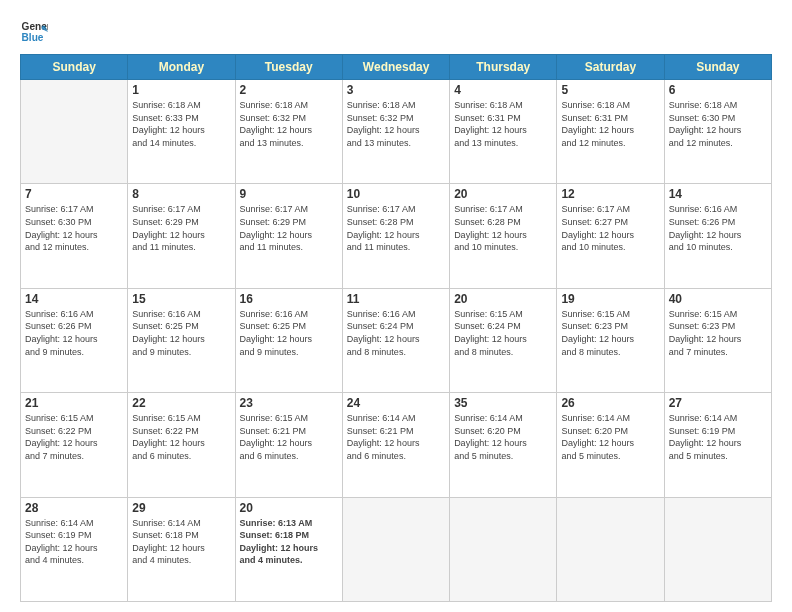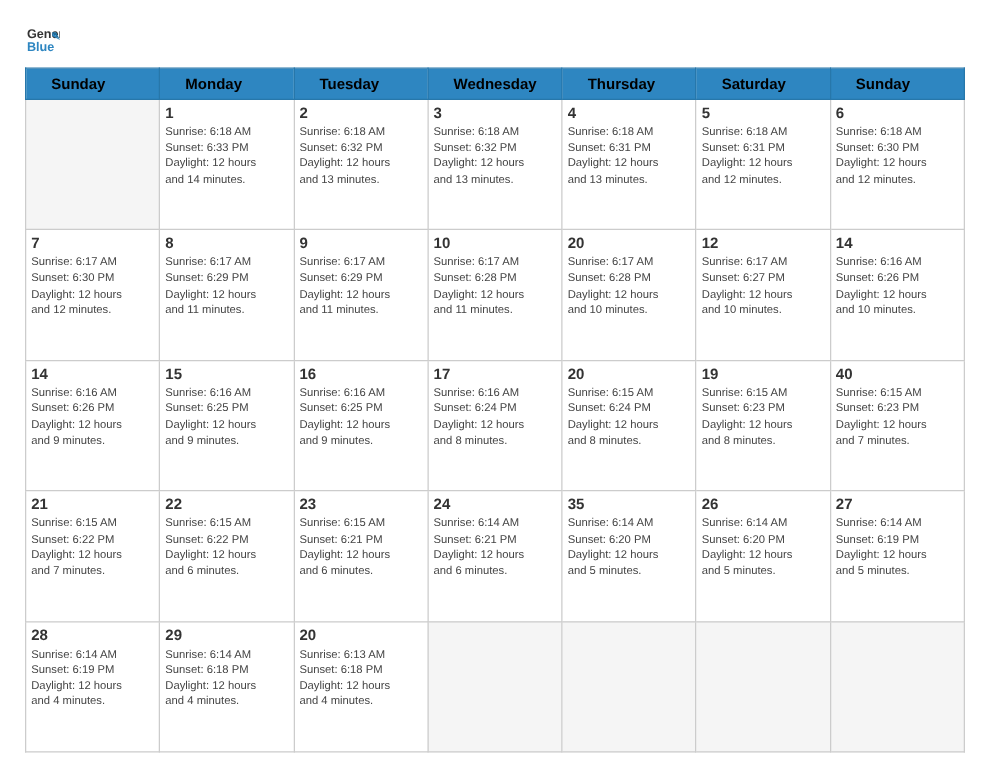--- a/index.html
+++ b/index.html
@@ -46,25 +46,25 @@
       color: #555;
     }
     .calendar-table {
       width: 100%;
       border-collapse: collapse;
       flex: 1;
       table-layout: fixed;
     }
     .calendar-table thead th {
       background-color: #2e86c1;
-      color: #000000;
+      color: #fef9c3;
       font-size: 12px;
       font-weight: bold;
       padding: 5px 20px;
-      text-align: left;
+      text-align: center;
       border: 1px solid #2777aa;
     }
     .calendar-table tbody td {
       border: 1px solid #ccc;
       vertical-align: top;
       padding: 3px 4px;
       font-size: 9.5px;
       color: #333;
       background: #fff;
       height: 80px;
@@ -228,21 +228,21 @@
 and 9 minutes.</div>
           </td>
           <td>
             <div class="day-number">16</div>
             <div class="day-info" style="white-space: pre-line;">Sunrise: 6:16 AM
 Sunset: 6:25 PM
 Daylight: 12 hours
 and 9 minutes.</div>
           </td>
           <td>
-            <div class="day-number">17</div>
+            <div class="day-number">11</div>
             <div class="day-info" style="white-space: pre-line;">Sunrise: 6:16 AM
 Sunset: 6:24 PM
 Daylight: 12 hours
 and 8 minutes.</div>
           </td>
           <td>
             <div class="day-number">20</div>
             <div class="day-info" style="white-space: pre-line;">Sunrise: 6:15 AM
 Sunset: 6:24 PM
 Daylight: 12 hours
@@ -324,21 +324,21 @@
           </td>
           <td>
             <div class="day-number">29</div>
             <div class="day-info" style="white-space: pre-line;">Sunrise: 6:14 AM
 Sunset: 6:18 PM
 Daylight: 12 hours
 and 4 minutes.</div>
           </td>
           <td>
             <div class="day-number">20</div>
-            <div class="day-info" style="white-space: pre-line;">Sunrise: 6:13 AM
+            <div class="day-info" style="white-space: pre-line; font-weight: bold;">Sunrise: 6:13 AM
 Sunset: 6:18 PM
 Daylight: 12 hours
 and 4 minutes.</div>
           </td>
           <td class="empty"></td>
           <td class="empty"></td>
           <td class="empty"></td>
           <td class="empty"></td>
         </tr>
       </tbody>

